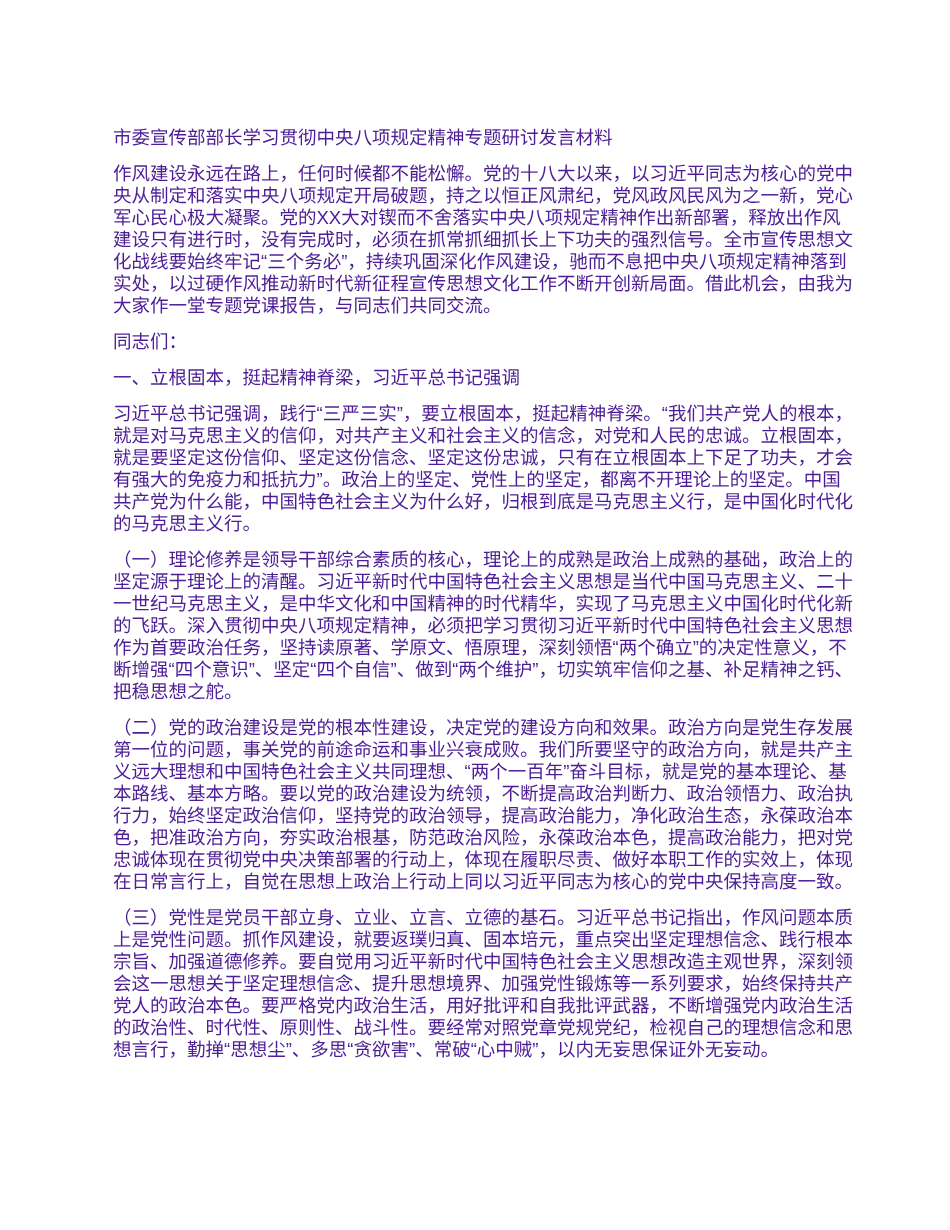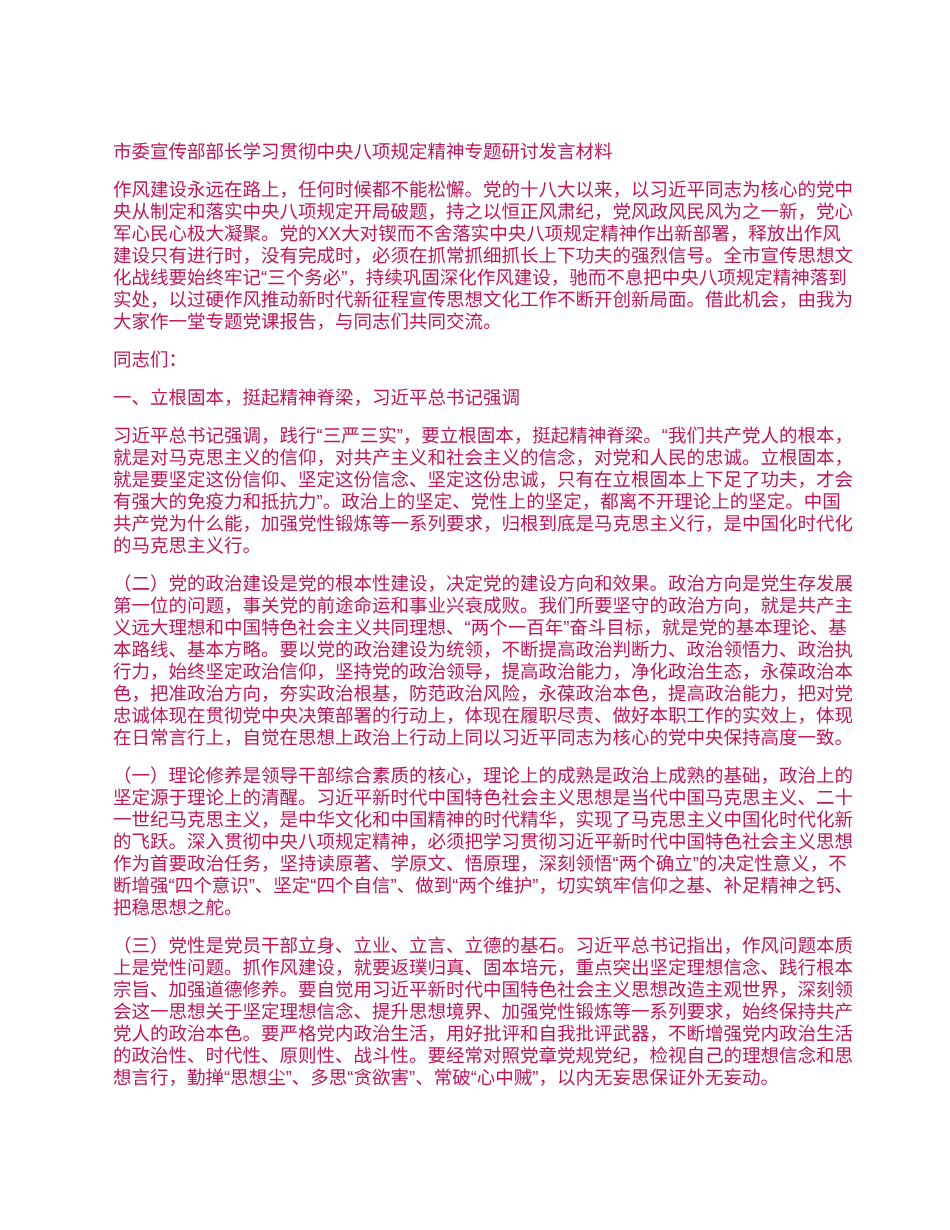--- a/index.html
+++ b/index.html
@@ -14,24 +14,24 @@
     font-family: "Liberation Sans", "DejaVu Sans", sans-serif;
   }
   .doc-page {
     box-sizing: border-box;
     width: 950px;
     height: 1230px;
     padding: 125px 95px 40px 113px;
     background: #ffffff;
   }
   .doc-block {
-    margin: 16px 0 14px 0;
+    margin: 2px 0 14px 0;
     font-size: 18.5px;
     line-height: 22px;
-    color: #be185d;
+    color: #4c1d95;
     text-align: left;
     word-break: break-all;
     overflow-wrap: break-word;
     white-space: normal;
   }
   .doc-title,
   .doc-salutation,
   .doc-heading,
   .doc-paragraph {
     font-weight: normal;
@@ -42,20 +42,20 @@
 
 <div class="doc-page">
   <p class="doc-block doc-title">市委宣传部部长学习贯彻中央八项规定精神专题研讨发言材料</p>
 
   <p class="doc-block doc-paragraph">作风建设永远在路上，任何时候都不能松懈。党的十八大以来，以习近平同志为核心的党中央从制定和落实中央八项规定开局破题，持之以恒正风肃纪，党风政风民风为之一新，党心军心民心极大凝聚。党的XX大对锲而不舍落实中央八项规定精神作出新部署，释放出作风建设只有进行时，没有完成时，必须在抓常抓细抓长上下功夫的强烈信号。全市宣传思想文化战线要始终牢记“三个务必”，持续巩固深化作风建设，驰而不息把中央八项规定精神落到实处，以过硬作风推动新时代新征程宣传思想文化工作不断开创新局面。借此机会，由我为大家作一堂专题党课报告，与同志们共同交流。</p>
 
   <p class="doc-block doc-salutation">同志们：</p>
 
   <p class="doc-block doc-heading">一、立根固本，挺起精神脊梁，习近平总书记强调</p>
 
-  <p class="doc-block doc-paragraph">习近平总书记强调，践行“三严三实”，要立根固本，挺起精神脊梁。“我们共产党人的根本，就是对马克思主义的信仰，对共产主义和社会主义的信念，对党和人民的忠诚。立根固本，就是要坚定这份信仰、坚定这份信念、坚定这份忠诚，只有在立根固本上下足了功夫，才会有强大的免疫力和抵抗力”。政治上的坚定、党性上的坚定，都离不开理论上的坚定。中国共产党为什么能，加强党性锻炼等一系列要求，归根到底是马克思主义行，是中国化时代化的马克思主义行。</p>
+  <p class="doc-block doc-paragraph">习近平总书记强调，践行“三严三实”，要立根固本，挺起精神脊梁。“我们共产党人的根本，就是对马克思主义的信仰，对共产主义和社会主义的信念，对党和人民的忠诚。立根固本，就是要坚定这份信仰、坚定这份信念、坚定这份忠诚，只有在立根固本上下足了功夫，才会有强大的免疫力和抵抗力”。政治上的坚定、党性上的坚定，都离不开理论上的坚定。中国共产党为什么能，中国特色社会主义为什么好，归根到底是马克思主义行，是中国化时代化的马克思主义行。</p>
+
+  <p class="doc-block doc-paragraph">（一）理论修养是领导干部综合素质的核心，理论上的成熟是政治上成熟的基础，政治上的坚定源于理论上的清醒。习近平新时代中国特色社会主义思想是当代中国马克思主义、二十一世纪马克思主义，是中华文化和中国精神的时代精华，实现了马克思主义中国化时代化新的飞跃。深入贯彻中央八项规定精神，必须把学习贯彻习近平新时代中国特色社会主义思想作为首要政治任务，坚持读原著、学原文、悟原理，深刻领悟“两个确立”的决定性意义，不断增强“四个意识”、坚定“四个自信”、做到“两个维护”，切实筑牢信仰之基、补足精神之钙、把稳思想之舵。</p>
 
   <p class="doc-block doc-paragraph">（二）党的政治建设是党的根本性建设，决定党的建设方向和效果。政治方向是党生存发展第一位的问题，事关党的前途命运和事业兴衰成败。我们所要坚守的政治方向，就是共产主义远大理想和中国特色社会主义共同理想、“两个一百年”奋斗目标，就是党的基本理论、基本路线、基本方略。要以党的政治建设为统领，不断提高政治判断力、政治领悟力、政治执行力，始终坚定政治信仰，坚持党的政治领导，提高政治能力，净化政治生态，永葆政治本色，把准政治方向，夯实政治根基，防范政治风险，永葆政治本色，提高政治能力，把对党忠诚体现在贯彻党中央决策部署的行动上，体现在履职尽责、做好本职工作的实效上，体现在日常言行上，自觉在思想上政治上行动上同以习近平同志为核心的党中央保持高度一致。</p>
-
-  <p class="doc-block doc-paragraph">（一）理论修养是领导干部综合素质的核心，理论上的成熟是政治上成熟的基础，政治上的坚定源于理论上的清醒。习近平新时代中国特色社会主义思想是当代中国马克思主义、二十一世纪马克思主义，是中华文化和中国精神的时代精华，实现了马克思主义中国化时代化新的飞跃。深入贯彻中央八项规定精神，必须把学习贯彻习近平新时代中国特色社会主义思想作为首要政治任务，坚持读原著、学原文、悟原理，深刻领悟“两个确立”的决定性意义，不断增强“四个意识”、坚定“四个自信”、做到“两个维护”，切实筑牢信仰之基、补足精神之钙、把稳思想之舵。</p>
 
   <p class="doc-block doc-paragraph">（三）党性是党员干部立身、立业、立言、立德的基石。习近平总书记指出，作风问题本质上是党性问题。抓作风建设，就要返璞归真、固本培元，重点突出坚定理想信念、践行根本宗旨、加强道德修养。要自觉用习近平新时代中国特色社会主义思想改造主观世界，深刻领会这一思想关于坚定理想信念、提升思想境界、加强党性锻炼等一系列要求，始终保持共产党人的政治本色。要严格党内政治生活，用好批评和自我批评武器，不断增强党内政治生活的政治性、时代性、原则性、战斗性。要经常对照党章党规党纪，检视自己的理想信念和思想言行，勤掸“思想尘”、多思“贪欲害”、常破“心中贼”，以内无妄思保证外无妄动。</p>
 </div>
 
 </body></html>

